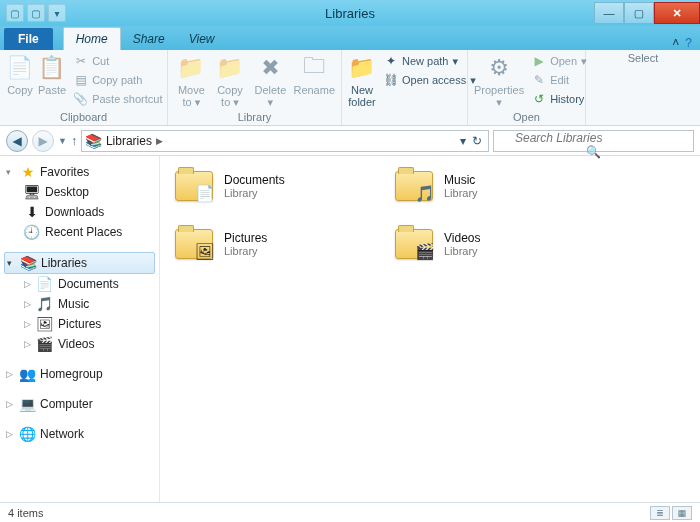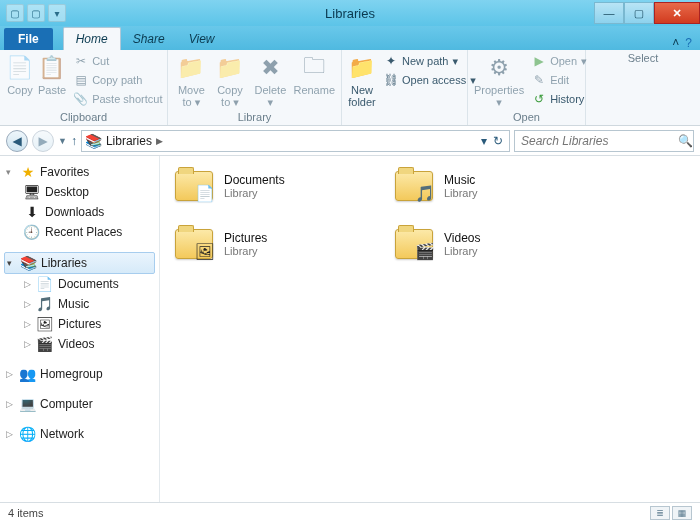--- a/index.html
+++ b/index.html
@@ -36,21 +36,21 @@
 .disabled { opacity: 0.55; }
 
 
 .navrow { height: 30px; border-bottom: 1px solid #d7dee3; display: flex; align-items: center; padding: 0 6px; gap: 4px; }
 .navbtn { width: 22px; height: 22px; border-radius: 11px; border: 1px solid #9ab; background: linear-gradient(#eef6fb,#cfe4f0); display: flex; align-items: center; justify-content: center; font-size: 12px; color: #2a5a7a; }
 .navbtn.fwd { opacity: 0.5; }
 .addr { flex: 1; height: 22px; border: 1px solid #b7c6d0; background: #fff; display: flex; align-items: center; padding: 0 4px; gap: 4px; }
 .addr .crumb { font-size: 12px; color: #222; display: flex; align-items: center; gap: 4px; }
 .addr .sep { color: #666; font-size: 9px; }
 .addr .tools { margin-left: auto; display: flex; gap: 6px; color: #2a5a7a; padding-right: 2px; font-size: 12px; }
-.search { width: 180px; height: 22px; border: 1px solid #b7c6d0; background: #fff; display: flex; align-items: center; padding: 0 6px; color: #888; font-style: italic; }
+.search { width: 201px; height: 22px; border: 1px solid #b7c6d0; background: #fff; display: flex; align-items: center; padding: 0 6px; color: #888; font-style: italic; flex-direction: column; }
 .search input { border: none; outline: none; flex: 1; font-size: 12px; font-style: italic; color: #666; }
 .search .mag { color: #2a7aaa; font-style: normal; }
 
 
 .body { display: flex; height: 346px; }
 .sidebar { width: 160px; border-right: 1px solid #e3e9ed; padding: 6px 4px; overflow: hidden; }
 .navsec { margin-bottom: 10px; }
 .navhdr { display: flex; align-items: center; gap: 4px; padding: 2px 2px; font-size: 12px; }
 .navhdr.sel { background: linear-gradient(#eaf4fd,#d6eaf9); border: 1px solid #a7cdee; border-radius: 2px; }
 .navitem { display: flex; align-items: center; gap: 5px; padding: 2px 2px 2px 20px; font-size: 12px; }

